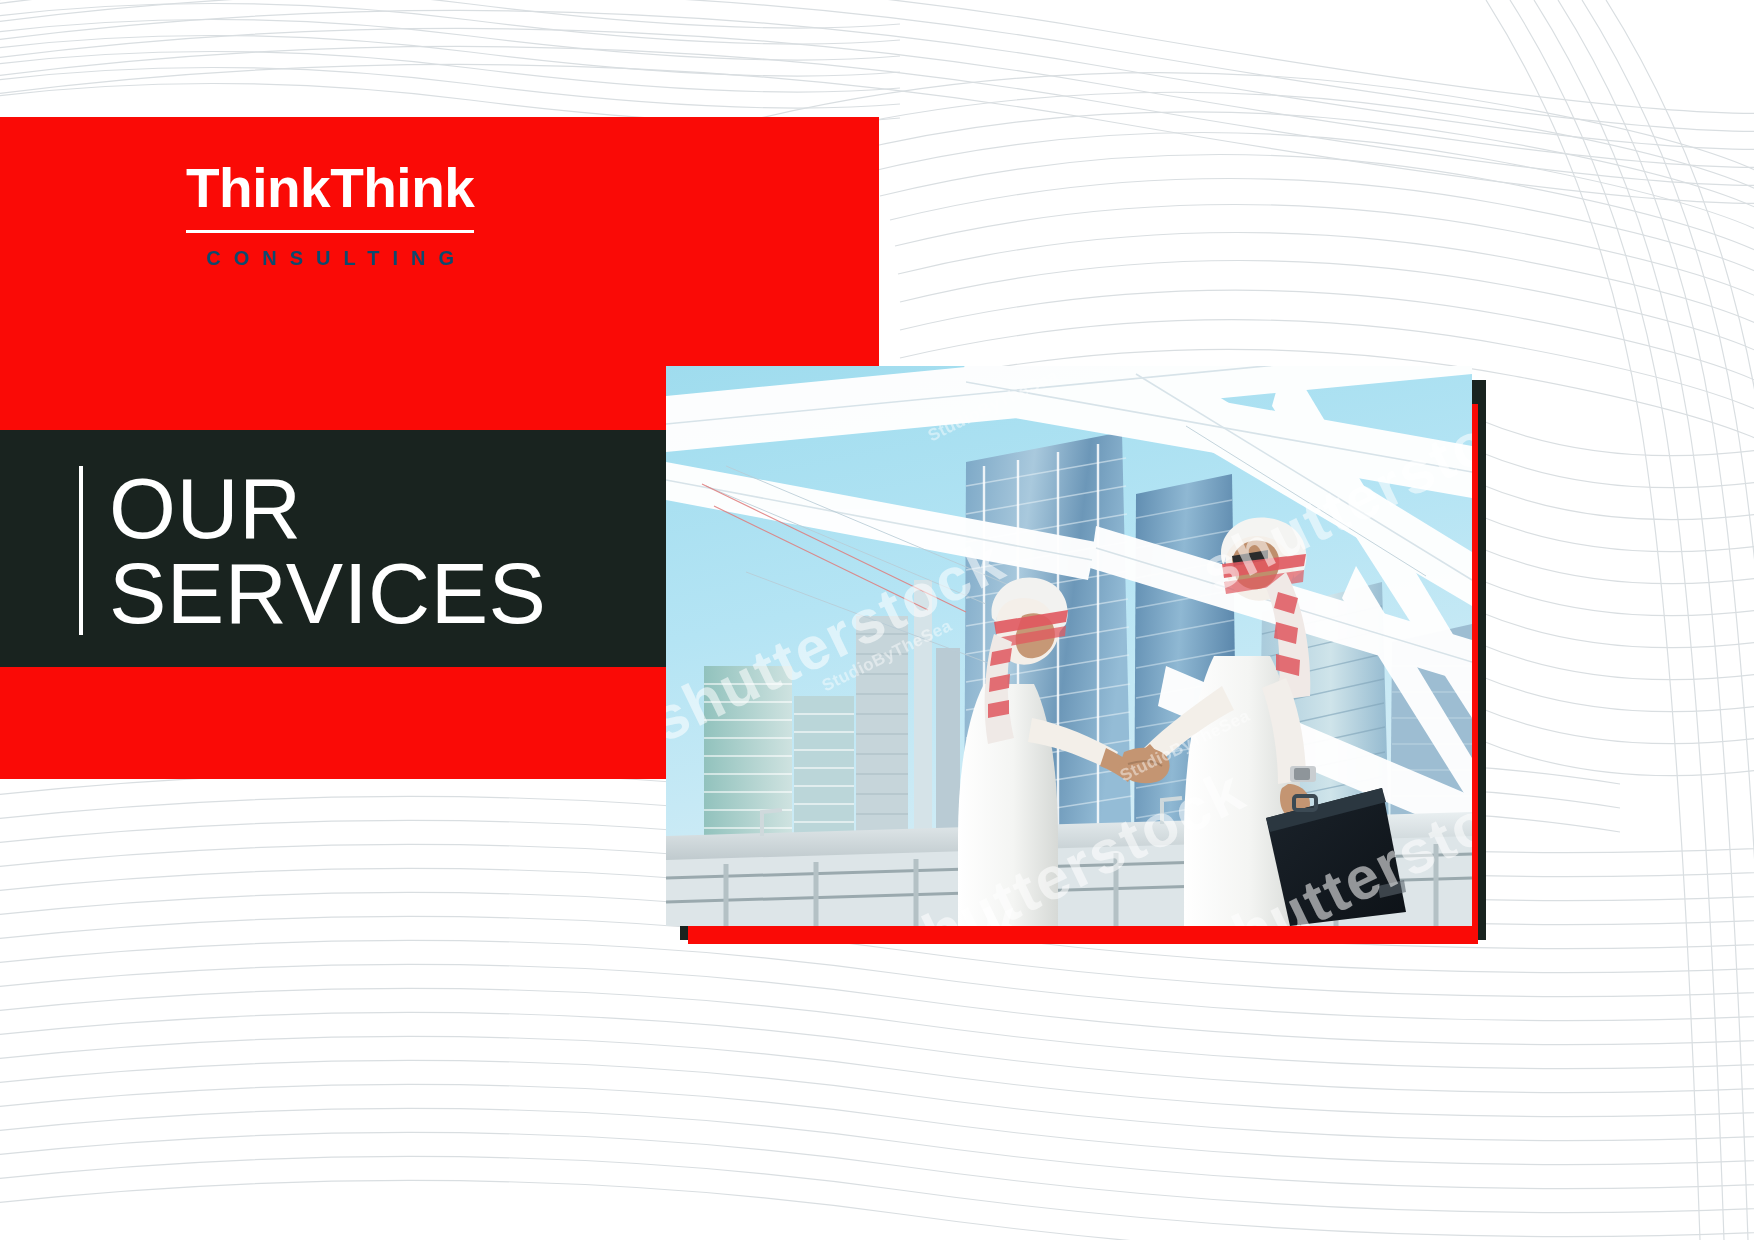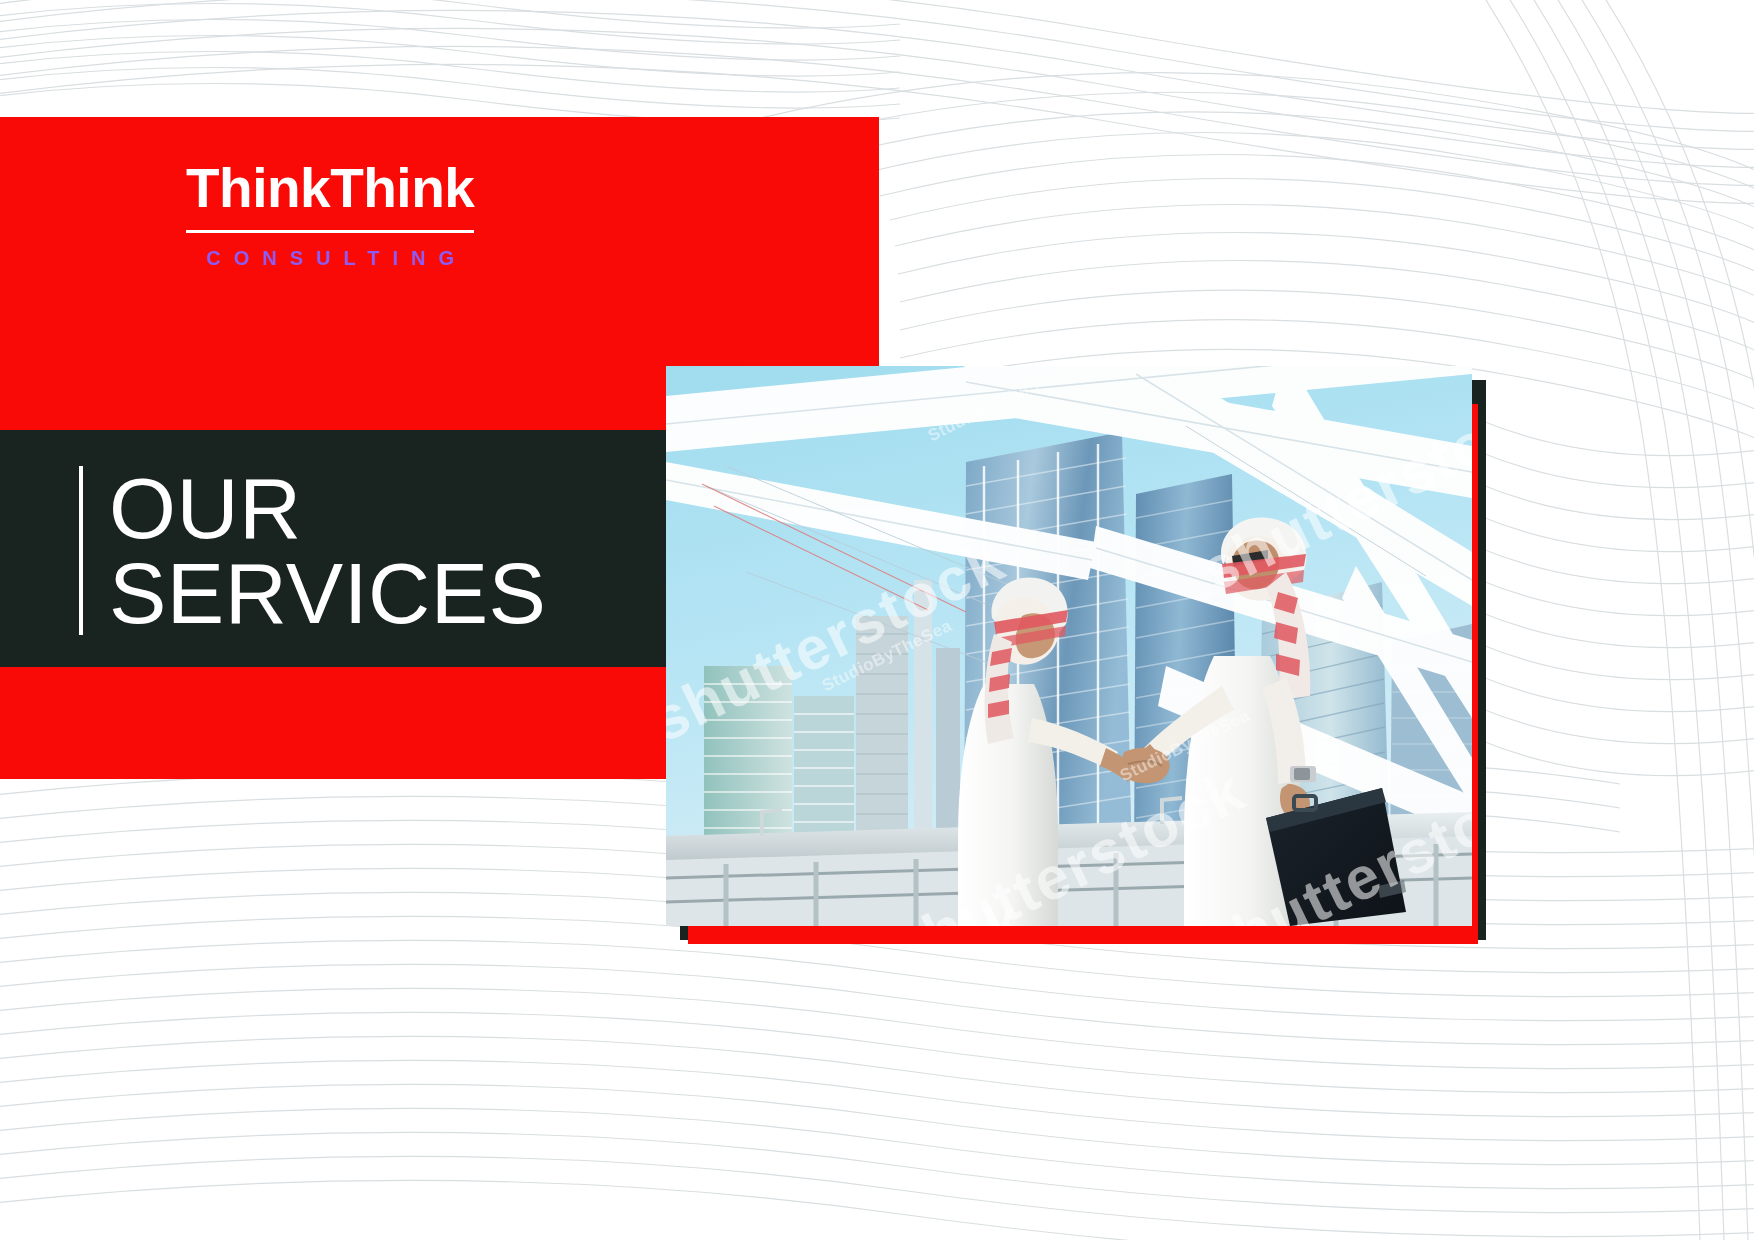--- a/index.html
+++ b/index.html
@@ -103,21 +103,21 @@
   }
   .logo-word-light { font-weight: 700; }
   .logo-word-bold  { font-weight: 700; }
   .logo-rule {
     height: 3px;
     background: #ffffff;
     margin: 12px 0 14px 0;
     width: 100%;
   }
   .logo-sub {
-    color: #8b5cf6;
+    color: #0c4a6e;
     font-size: 20px;
     font-weight: 700;
     letter-spacing: 13px;
     text-indent: 13px;
     white-space: nowrap;
   }
 
   
   .photo-frame {
     position: absolute;

